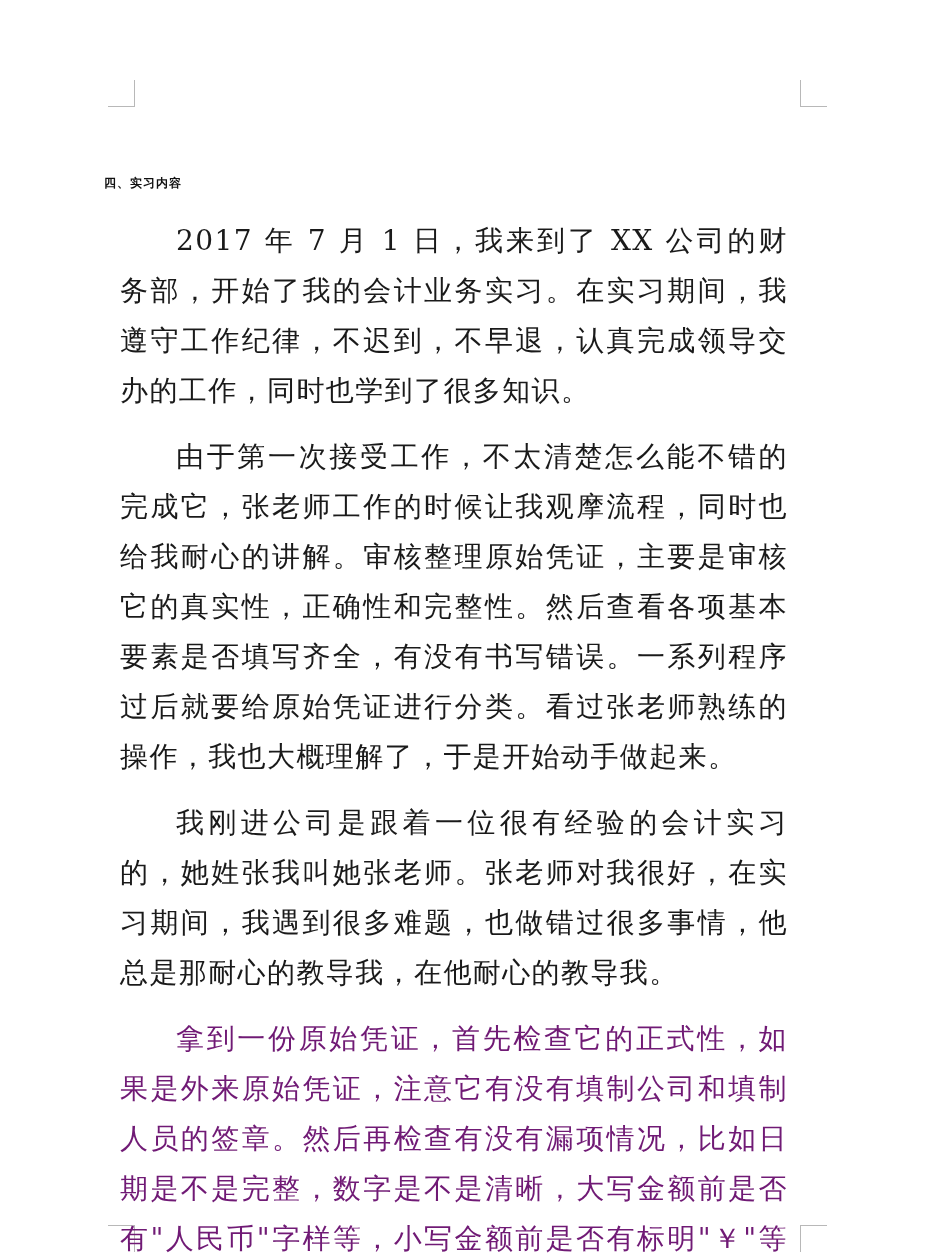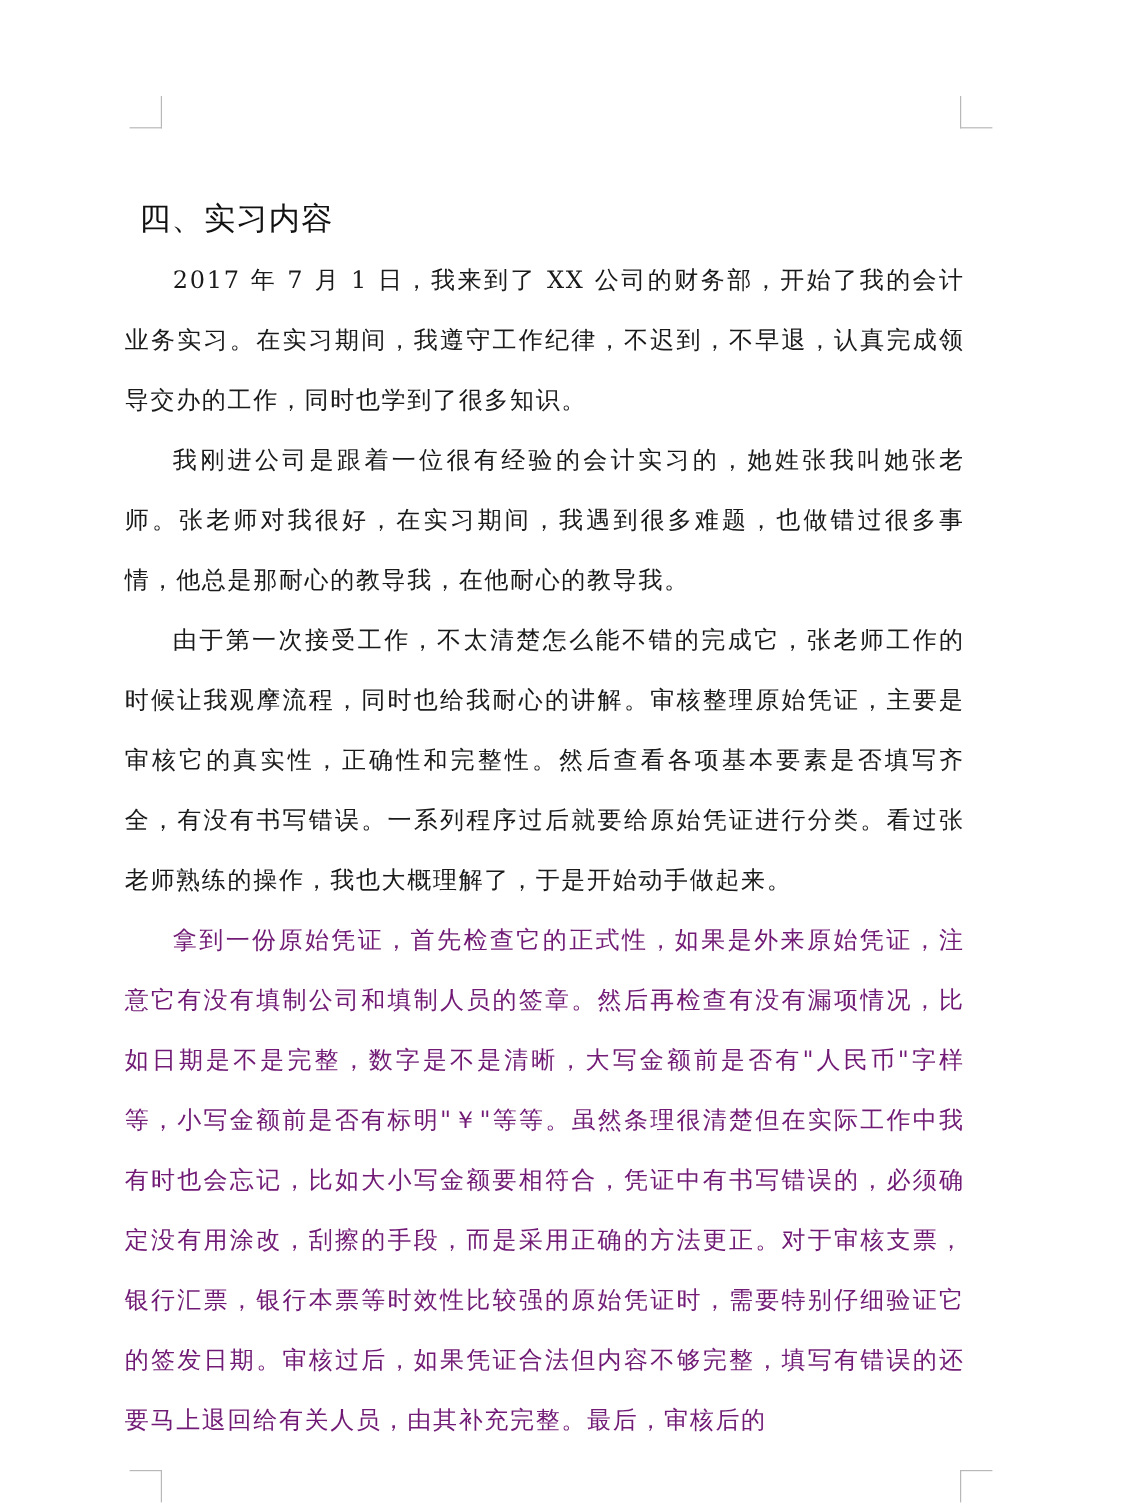--- a/index.html
+++ b/index.html
@@ -28,31 +28,31 @@
     .corner.bl { left: 108px; top: 1225px; border-right-width: 1px; border-top-width: 1px; }
     .corner.br { left: 800px; top: 1225px; border-left-width: 1px; border-top-width: 1px; }
 
     .page-content {
       position: absolute;
       left: 104px;
       top: 166px;
       width: 700px;
     }
     .heading {
-      font-size: 26px;
-      font-weight: normal;
+      font-size: 12px;
+      font-weight: bold;
       color: #111111;
       line-height: 34px;
-      margin: 0 0 8px 12px;
+      margin: 0 0 8px 0;
       letter-spacing: 1px;
     }
     .para {
-      font-size: 20px;
+      font-size: 28px;
       line-height: 50px;
-      margin: 0;
+      margin: 16px;
       text-indent: 2em;
       text-align: justify;
       letter-spacing: 1.4px;
       color: #1a1a1a;
     }
     .para.blue {
       color: #701a75;
     }
     .para + .para { margin-top: 0; }
   </style>
@@ -60,16 +60,16 @@
 <body>
 
 <div class="corner tl"></div>
 <div class="corner tr"></div>
 <div class="corner bl"></div>
 <div class="corner br"></div>
 
 <div class="page-content">
   <h2 class="heading">四、实习内容</h2>
   <p class="para">2017 年 7 月 1 日，我来到了 XX 公司的财务部，开始了我的会计业务实习。在实习期间，我遵守工作纪律，不迟到，不早退，认真完成领导交办的工作，同时也学到了很多知识。</p>
+  <p class="para">由于第一次接受工作，不太清楚怎么能不错的完成它，张老师工作的时候让我观摩流程，同时也给我耐心的讲解。审核整理原始凭证，主要是审核它的真实性，正确性和完整性。然后查看各项基本要素是否填写齐全，有没有书写错误。一系列程序过后就要给原始凭证进行分类。看过张老师熟练的操作，我也大概理解了，于是开始动手做起来。</p>
   <p class="para">我刚进公司是跟着一位很有经验的会计实习的，她姓张我叫她张老师。张老师对我很好，在实习期间，我遇到很多难题，也做错过很多事情，他总是那耐心的教导我，在他耐心的教导我。</p>
-  <p class="para">由于第一次接受工作，不太清楚怎么能不错的完成它，张老师工作的时候让我观摩流程，同时也给我耐心的讲解。审核整理原始凭证，主要是审核它的真实性，正确性和完整性。然后查看各项基本要素是否填写齐全，有没有书写错误。一系列程序过后就要给原始凭证进行分类。看过张老师熟练的操作，我也大概理解了，于是开始动手做起来。</p>
   <p class="para blue">拿到一份原始凭证，首先检查它的正式性，如果是外来原始凭证，注意它有没有填制公司和填制人员的签章。然后再检查有没有漏项情况，比如日期是不是完整，数字是不是清晰，大写金额前是否有"人民币"字样等，小写金额前是否有标明"￥"等等。虽然条理很清楚但在实际工作中我有时也会忘记，比如大小写金额要相符合，凭证中有书写错误的，必须确定没有用涂改，刮擦的手段，而是采用正确的方法更正。对于审核支票，银行汇票，银行本票等时效性比较强的原始凭证时，需要特别仔细验证它的签发日期。审核过后，如果凭证合法但内容不够完整，填写有错误的还要马上退回给有关人员，由其补充完整。最后，审核后的</p>
 </div>
 
 </body></html>

